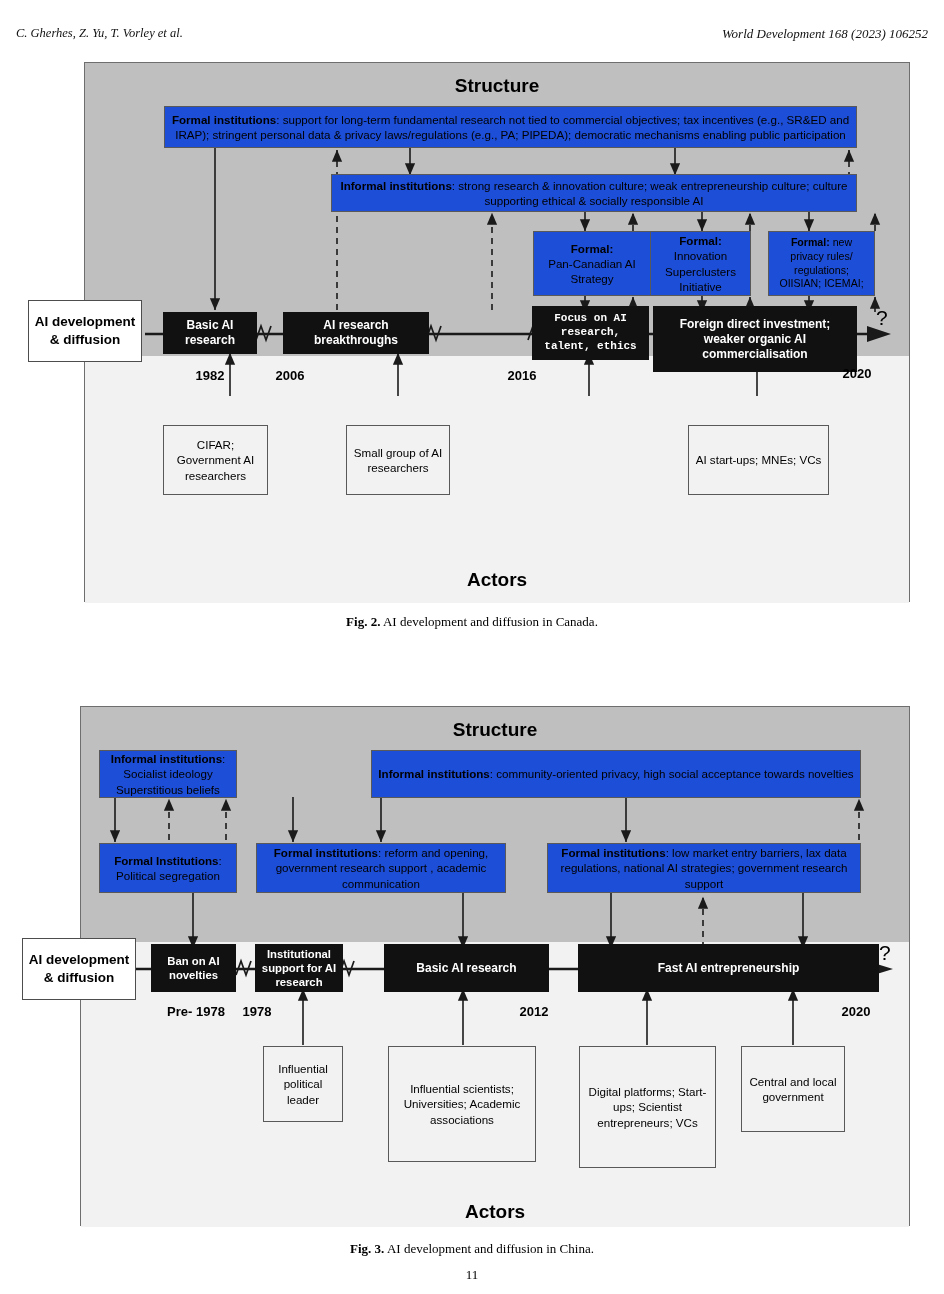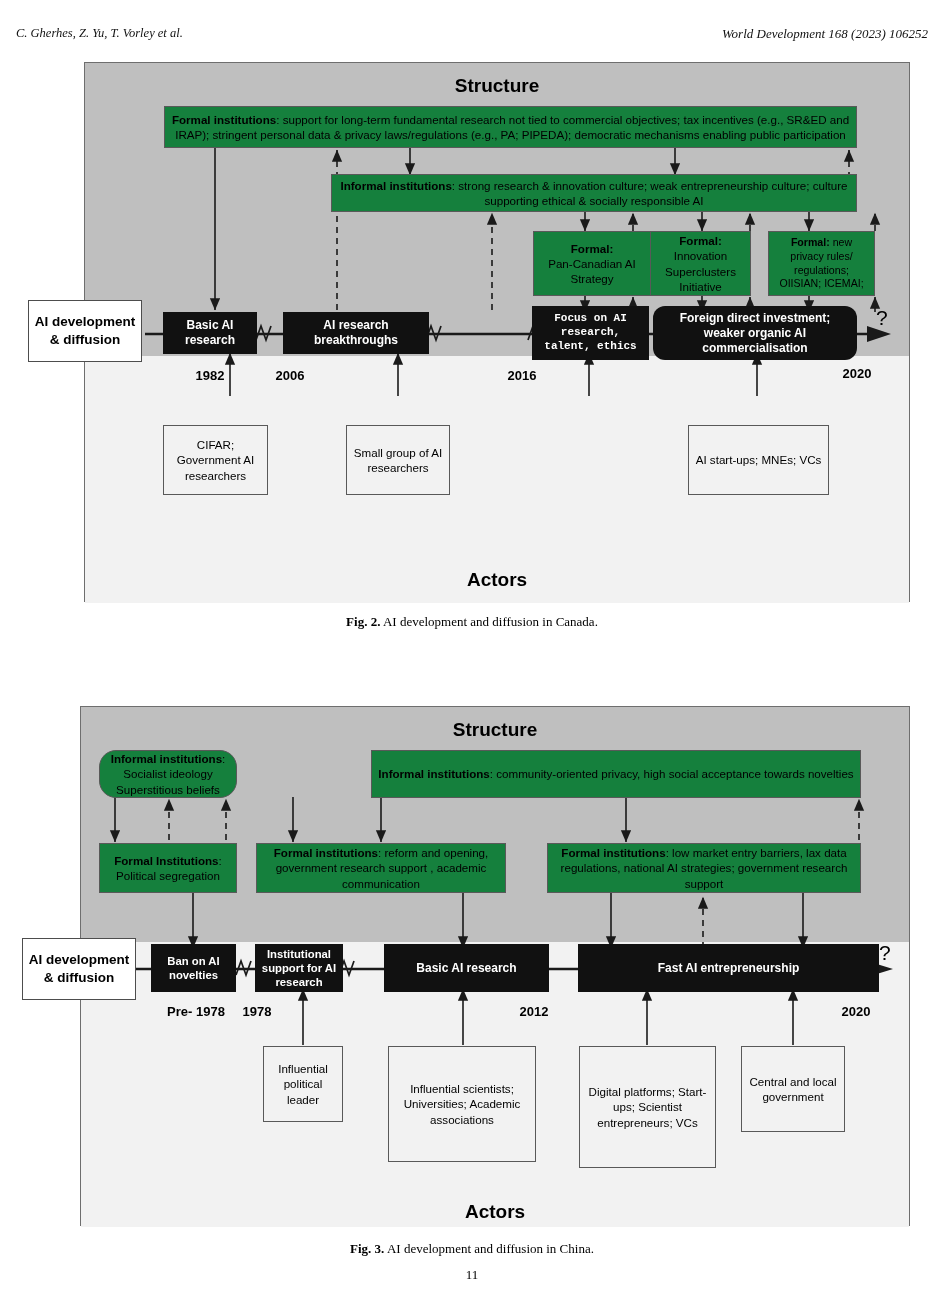--- a/index.html
+++ b/index.html
@@ -21,21 +21,21 @@
   .panel{position:absolute;box-sizing:border-box;border:1px solid #6e6e6e;}
   .zone-structure{position:absolute;left:0;top:0;right:0;background:#bfbfbf;}
   .zone-actors{position:absolute;left:0;right:0;bottom:0;background:#f2f2f2;}
   .zone-title{position:absolute;left:0;right:0;text-align:center;
     font-weight:bold;font-size:19px;color:#000;}
 
   .svgl{position:absolute;left:0;top:0;overflow:visible;pointer-events:none;}
 
   
   .gbox{position:absolute;box-sizing:border-box;border:1px solid #595959;
-    background:#15803d;display:flex;align-items:center;justify-content:center;
+    background:#1d4ed8;display:flex;align-items:center;justify-content:center;
     text-align:center;font-size:11.6px;line-height:1.32;color:#000;padding:3px 6px;}
   .gbox.white{background:#f2f2f2;}
   .gbox b{font-weight:bold;}
 
   .blackbar{position:absolute;box-sizing:border-box;background:#111111;
     display:flex;align-items:center;justify-content:center;text-align:center;
     color:#ffffff;font-weight:bold;font-size:12px;line-height:1.25;padding:2px 5px;}
 
   .aibox{position:absolute;box-sizing:border-box;background:#ffffff;
     border:1px solid #4d4d4d;display:flex;align-items:center;justify-content:center;
@@ -139,21 +139,21 @@
       <div><b>Formal:</b><br><span>Innovation Superclusters Initiative</span></div>
     </div>
 
     <div class="gbox" style="left:683px;top:168px;width:107px;height:65px;font-size:10.6px;">
       <div><b>Formal:</b><span> new privacy rules/ regulations; OIISIAN; ICEMAI;</span></div>
     </div>
 
     <div class="blackbar" style="left:78px;top:249px;width:94px;height:42px;">Basic AI research</div>
     <div class="blackbar" style="left:198px;top:249px;width:146px;height:42px;">AI research breakthroughs</div>
     <div class="blackbar" style="left:447px;top:243px;width:117px;height:54px;font-size:11px;font-family:Liberation Mono, monospace;">Focus on AI research, talent, ethics</div>
-    <div class="blackbar" style="left:568px;top:243px;width:204px;height:54px;border-radius:12px;">Foreign direct investment; weaker organic AI commercialisation</div>
+    <div class="blackbar" style="left:568px;top:243px;width:204px;height:66px;">Foreign direct investment; weaker organic AI commercialisation</div>
 
     <div class="qmark" style="left:791px;top:243px;">?</div>
 
     <div class="yearlbl" style="left:78px;top:305px;width:94px;">1982</div>
     <div class="yearlbl" style="left:158px;top:305px;width:94px;">2006</div>
     <div class="yearlbl" style="left:390px;top:305px;width:94px;">2016</div>
     <div class="yearlbl" style="left:725px;top:303px;width:94px;">2020</div>
 
     <div class="gbox white" style="left:78px;top:362px;width:105px;height:70px;">CIFAR; Government AI researchers</div>
     <div class="gbox white" style="left:261px;top:362px;width:104px;height:70px;">Small group of AI researchers</div>
@@ -216,21 +216,21 @@
         <line x1="45" y1="262" x2="790" y2="262"></line>
       </g>
       <polygon points="786,254 812,262 786,270" fill="#1a1a1a"></polygon>
       <g stroke="#1a1a1a" stroke-width="1.7" fill="none">
         <path d="M155,268 L160,254 L165,268 L170,254"></path>
         <path d="M258,268 L263,254 L268,268 L273,254"></path>
         <path d="M358,268 L363,254 L368,268 L373,254"></path>
       </g>
     </svg>
 
-    <div class="gbox" style="left:18px;top:43px;width:138px;height:48px;border-radius:17px;">
+    <div class="gbox" style="left:18px;top:43px;width:138px;height:48px;">
       <div><b>Informal institutions</b><span>: Socialist ideology Superstitious beliefs</span></div>
     </div>
 
     <div class="gbox" style="left:290px;top:43px;width:490px;height:48px;">
       <div><b>Informal institutions</b><span>: community-oriented privacy, high social acceptance towards novelties</span></div>
     </div>
 
     <div class="gbox" style="left:18px;top:136px;width:138px;height:50px;">
       <div><b>Formal Institutions</b><span>: Political segregation</span></div>
     </div>

